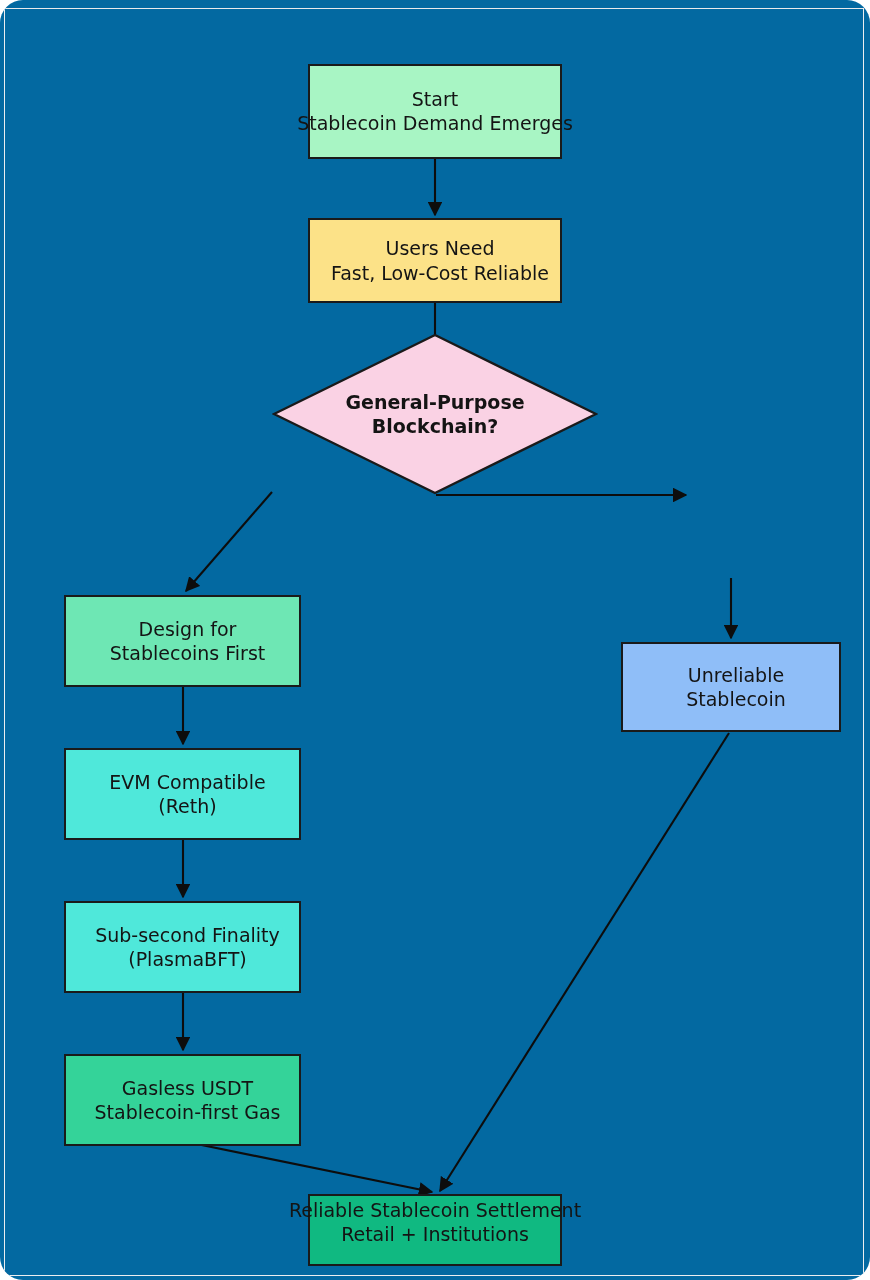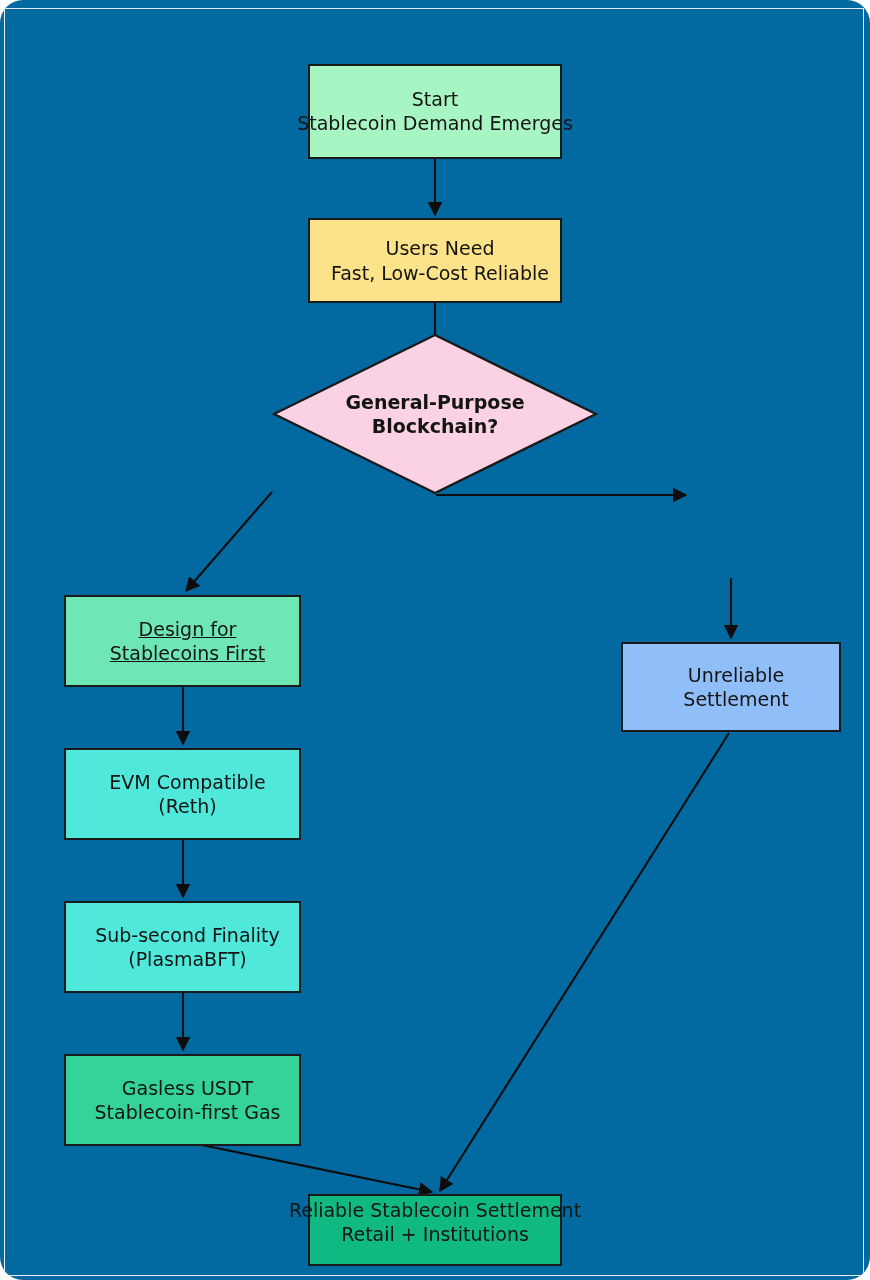--- a/index.html
+++ b/index.html
@@ -156,25 +156,25 @@
         <span>General-Purpose</span><br>
         <span>Blockchain?</span>
       </span>
     </div>
   </div>
 
 
   <div class="node" style="left:621px; top:642px; width:220px; height:90px; background:#8fbef8;">
     <span class="label">
       <span>Unreliable</span><br>
-      <span>Settlement</span>
-    </span>
-  </div>
-
-  <div class="node" style="left:64px; top:595px; width:237px; height:92px; background:#6ee7b4;text-decoration:underline;">
+      <span>Stablecoin</span>
+    </span>
+  </div>
+
+  <div class="node" style="left:64px; top:595px; width:237px; height:92px; background:#6ee7b4;">
     <span class="label">
       <span>Design for</span><br>
       <span>Stablecoins First</span>
     </span>
   </div>
 
   <div class="node" style="left:64px; top:748px; width:237px; height:92px; background:#4fe8da;">
     <span class="label">
       <span>EVM Compatible</span><br>
       <span>(Reth)</span>

